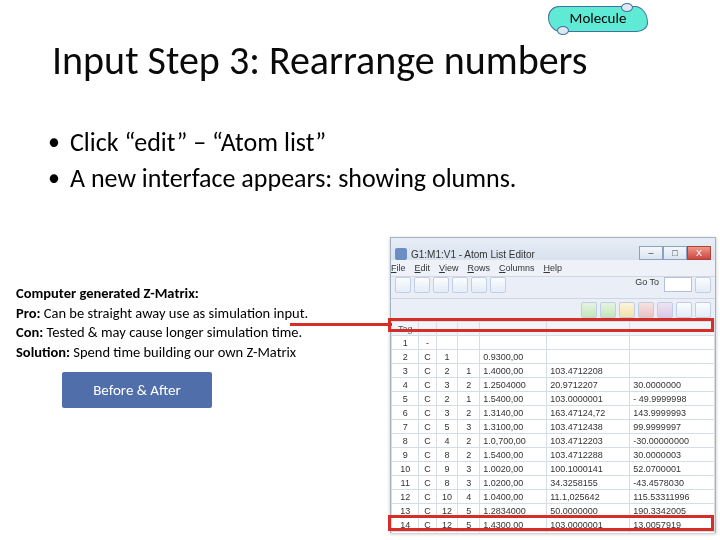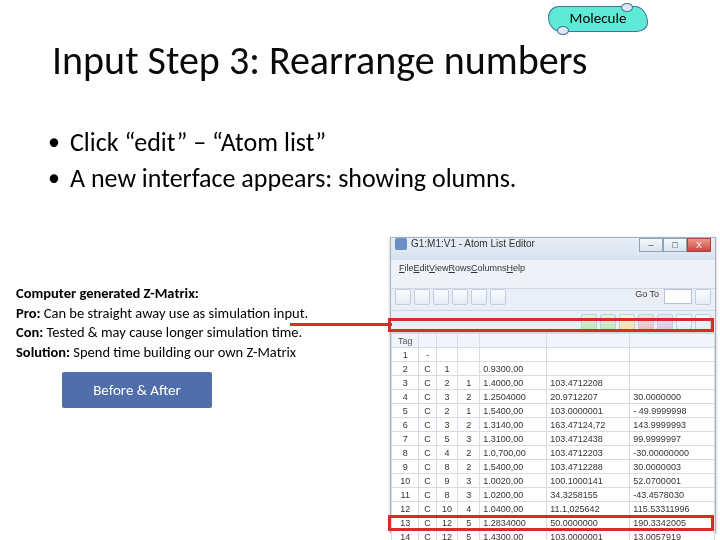--- a/index.html
+++ b/index.html
@@ -9,27 +9,27 @@
   .cloud::before{width:10px;height:7px;bottom:-4px;left:8px}
   .cloud::after{width:10px;height:7px;top:-4px;right:14px}
   .title{position:absolute;top:36px;left:52px;font-size:40px;color:#0a0a0a;font-weight:400}
   .bullets{position:absolute;top:126px;left:44px;font-size:26px;color:#000;line-height:1.3}
   .bullets li{list-style:none;padding-left:26px;position:relative;margin-bottom:2px}
   .bullets li::before{content:"•";position:absolute;left:4px;top:0;font-size:24px}
   .zm{position:absolute;top:284px;left:16px;font-size:14.5px;color:#000;line-height:1.35;z-index:4}
   .zm b{font-weight:700}
   .badge{position:absolute;top:372px;left:62px;width:150px;height:36px;background:#4f6eaa;color:#fff;font-size:15px;text-align:center;line-height:36px;border-radius:2px}
   .win{position:absolute;top:237px;left:390px;width:326px;height:296px;border:1px solid #a4b2c2;background:linear-gradient(#e7eef7,#d8e2ee 22px,#f4f6f9 23px,#f4f6f9);box-shadow:0 1px 3px rgba(0,0,0,.25);font-family:"Segoe UI",Tahoma,sans-serif;font-size:9px;color:#333;z-index:2}
-  .tbar{height:22px;display:flex;align-items:flex-start;padding:0 4px;gap:4px}
+  .tbar{height:22px;display:flex;align-items:flex-end;padding:0 4px;gap:4px}
   .wicon{width:12px;height:12px;background:#6b8fc4;border-radius:2px}
   .wtitle{flex:1;font-size:10px;white-space:nowrap;overflow:hidden}
   .wbtns{display:flex;gap:0}
   .wb{width:24px;height:14px;border:1px solid #8aa3bf;background:linear-gradient(#f4f8fc,#d9e3ef);font-size:9px;text-align:center;line-height:12px}
   .wb.close{background:linear-gradient(#e98,#c44);color:#fff;border-color:#a43}
-  .menu{height:29px;background:#eef2f8;border-bottom:1px solid #d0d7e2;display:flex;padding:0 8px;font-size:9px;line-height:17px;color:#333}
+  .menu{height:17px;background:#eef2f8;border-bottom:1px solid #d0d7e2;display:flex;gap:9px;padding:0 0;font-size:9px;line-height:17px;color:#333}
   .menu span u{text-decoration:underline}
   .tools{height:22px;background:#eaeff7;border-bottom:1px solid #cdd6e2;display:flex;align-items:flex-start;padding:0 4px;gap:3px}
   .tb{width:16px;height:16px;border:1px solid #c1cde0;background:linear-gradient(#fbfdff,#e4ecf6);border-radius:2px}
   .spacer{flex:1}
   .gotolbl{font-size:9px;color:#333;margin-right:2px}
   .gotobox{width:28px;height:15px;border:1px solid #b5c2d6;background:#fff}
   .tools2{height:22px;background:#eaeff7;border-bottom:1px solid #cdd6e2;display:flex;align-items:center;padding:0 4px;gap:3px;justify-content:flex-end}
   .tb.g{background:linear-gradient(#e5f4e1,#c4e5bb)}
   .tb.r{background:linear-gradient(#f6e2e2,#eac2c2)}
   .tb.y{background:linear-gradient(#fbf4dc,#f1e2a8)}

